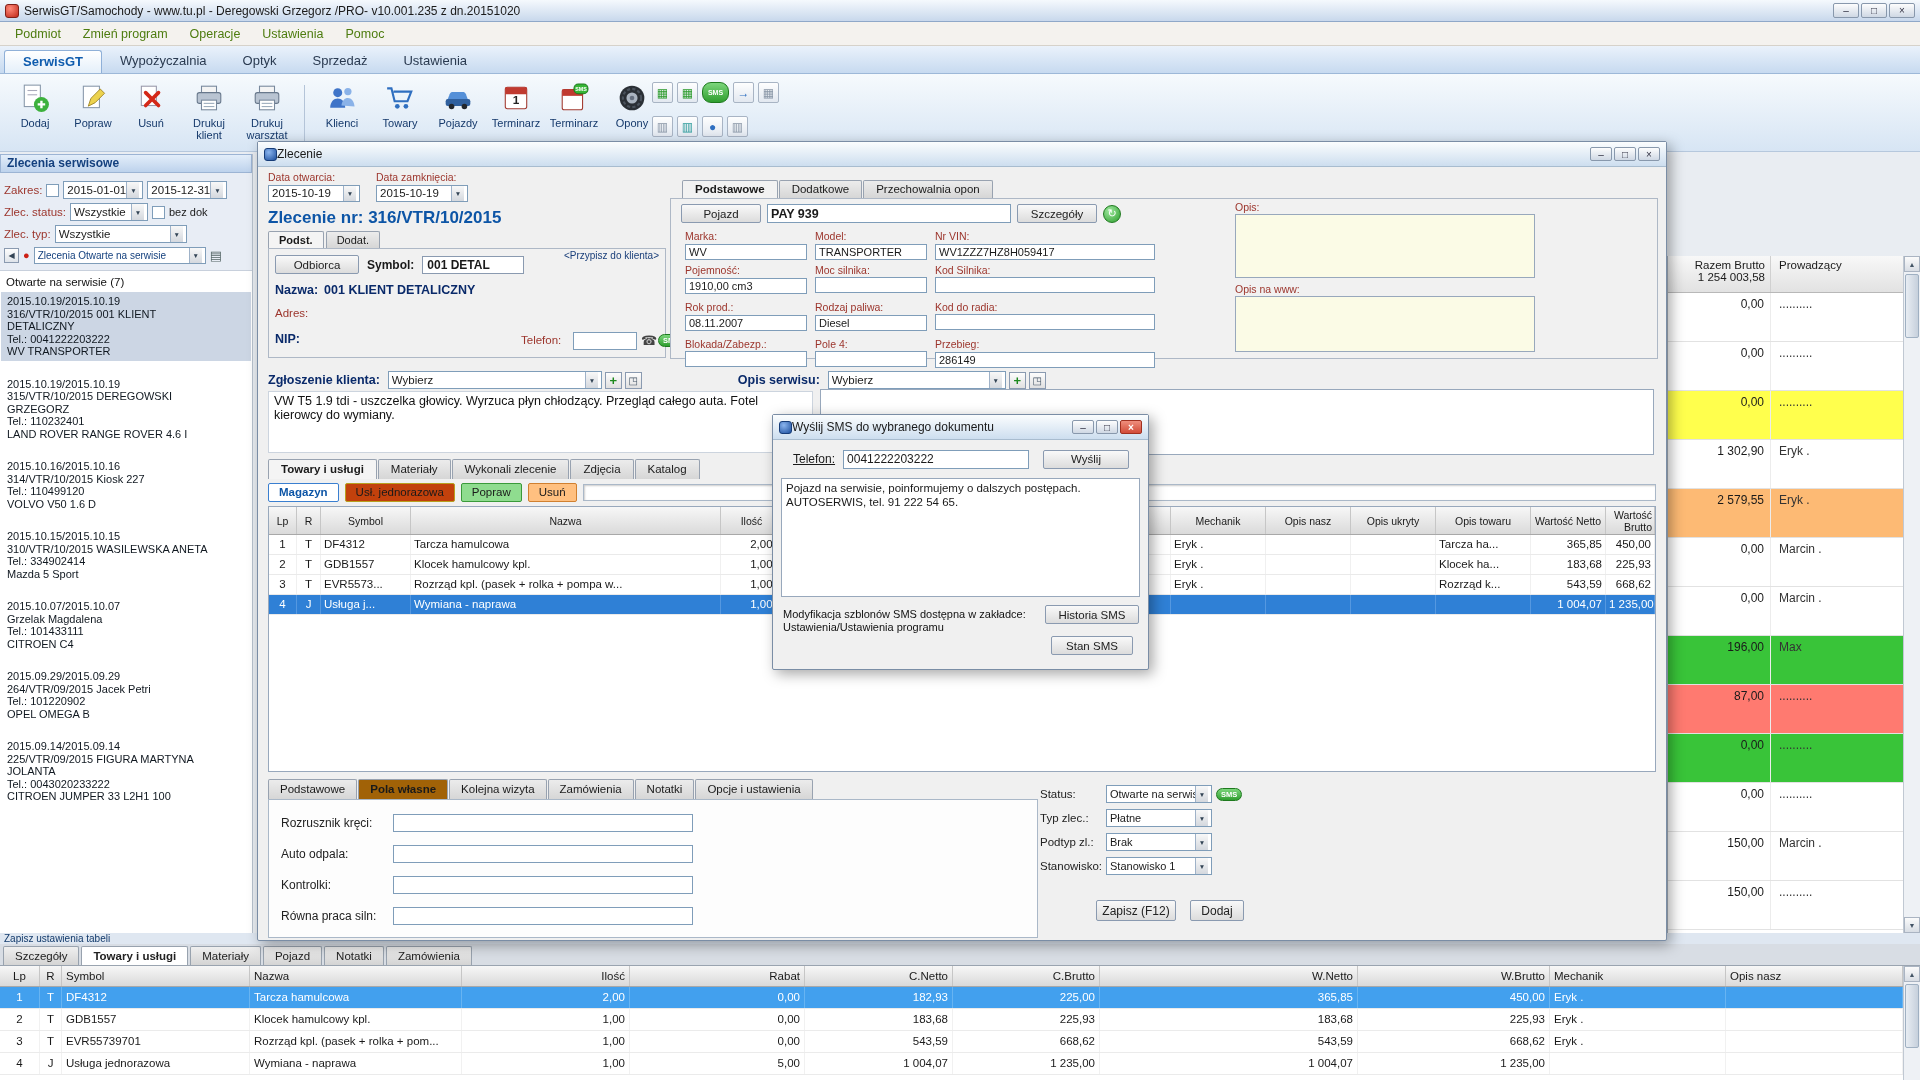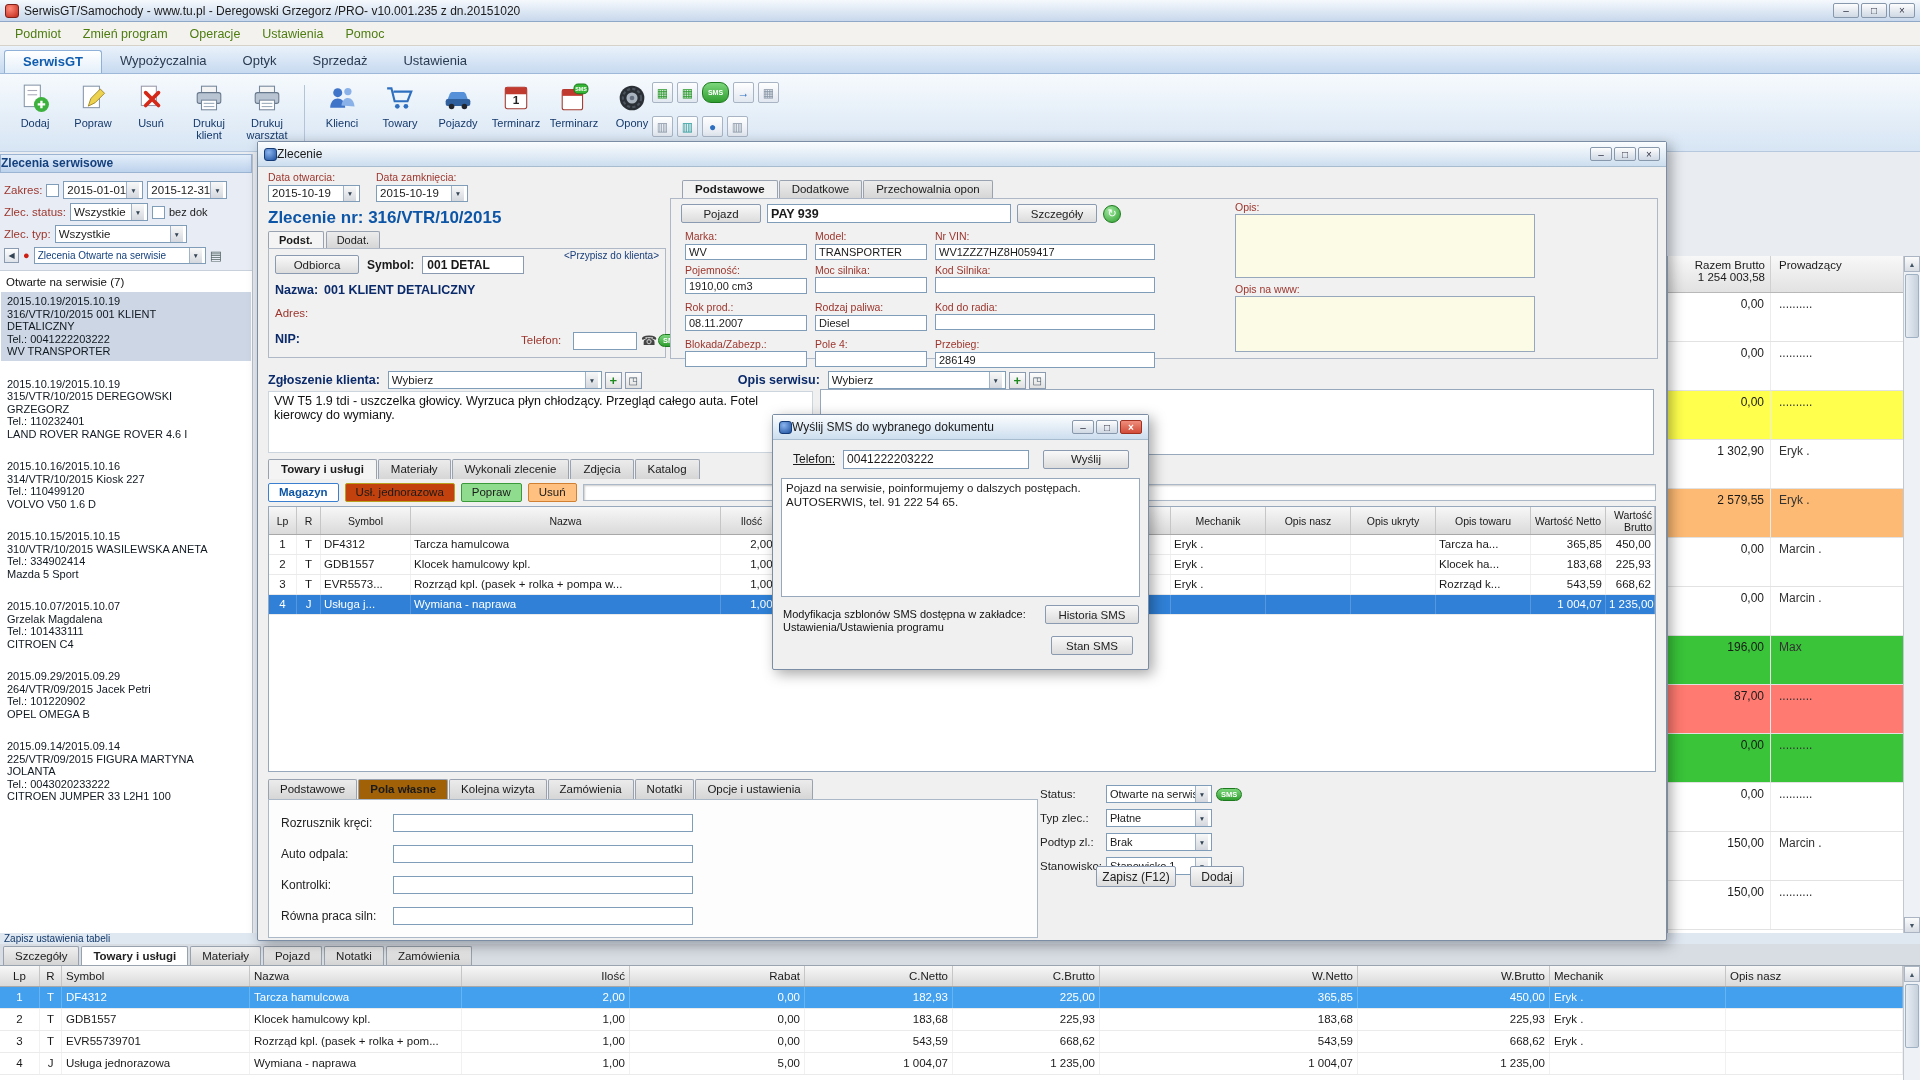--- a/index.html
+++ b/index.html
@@ -46,21 +46,21 @@
 .chk{width:13px;height:13px;background:#fff;border:1px solid #7f9db9;flex:0 0 auto}
 .inp{background:#fff;border:1px solid #7f9db9;height:18px;font-size:11.5px;display:inline-flex;align-items:center;padding:0 3px;overflow:hidden;white-space:nowrap}
 .inp .val{flex:1;overflow:hidden;white-space:nowrap}
 .dd{margin-left:auto;width:13px;align-self:stretch;background:linear-gradient(#f8f8f8,#d4d8de);border-left:1px solid #9fb2c8;font-size:6.5px;display:flex;align-items:center;justify-content:center;color:#345;flex:0 0 auto}
 .btn{display:inline-flex;align-items:center;justify-content:center;background:linear-gradient(#f9f9f9,#dcdcdc);border:1px solid #8a9ab0;border-radius:2px;font-size:11.5px;padding:0 8px;height:19px;color:#222;white-space:nowrap}
 .smsbadge{display:inline-flex;align-items:center;justify-content:center;background:linear-gradient(#7cd67c,#2f9e2f);color:#fff;font-size:7.5px;font-weight:bold;padding:0 4px;height:13px;border-radius:7px;border:1px solid #1e7a1e}
 .ta{background:#fff;border:1px solid #98a8bc;font-size:12px;padding:2px 4px;white-space:pre-line;overflow:hidden}
 
 
 .sidebar{position:absolute;left:0;top:154px;width:253px;bottom:147px;display:flex;flex-direction:column;background:#e8edf5;border-right:1px solid #b8c2ce}
-.sb-header{height:19px;background:linear-gradient(#e3eefa,#bdd2ec);border:1px solid #9cb4d4;color:#14407e;font-weight:bold;font-size:12px;line-height:17px;}
+.sb-header{height:19px;background:linear-gradient(#e3eefa,#bdd2ec);border:1px solid #9cb4d4;color:#14407e;font-weight:bold;font-size:12px;line-height:17px;padding-left:6px}
 .sb-filters{padding:4px 2px 2px 2px;border-bottom:1px solid #c8d0dc}
 .f-row{display:flex;align-items:center;margin:4px 2px;gap:4px}
 .inp.date{width:80px}
 .inp.w74{width:78px}
 .inp.w120{width:132px}
 .navbtn{width:15px;height:15px;font-size:8px;display:inline-flex;align-items:center;justify-content:center;background:linear-gradient(#fdfdfd,#dfe4ea);border:1px solid #8a9ab0;color:#345}
 .reddot{color:#cc2015;font-size:11px;line-height:11px}
 .inp.view{width:172px;height:17px}
 .inp.view .val{color:#14407e;font-size:10px}
 .printico{font-size:13px;color:#566;line-height:13px}
@@ -210,21 +210,21 @@
 .btab{height:20px;line-height:19px;padding:0 11px;font-size:11.5px;background:linear-gradient(#ececec,#d6d6d6);border:1px solid #98a2b0;border-bottom:none;border-radius:2px 2px 0 0;margin-right:1px}
 .btab.active{background:#a16207;font-weight:bold}
 .z-fieldsbox{position:absolute;left:10px;top:632px;width:770px;height:139px;background:#fdfdfd;border:1px solid #aab8c8;padding-top:14px}
 .cfrow{display:flex;align-items:center;margin:0 0 13px 12px}
 .cflabel{width:112px;font-size:12px;color:#222}
 .inp.cfinp{width:300px;height:18px}
 .z-statusarea{position:absolute;left:782px;top:618px;width:240px}
 .strow{display:flex;align-items:center;margin-bottom:6px;gap:4px}
 .stlabel{width:62px;font-size:11.5px;color:#222}
 .inp.stsel{width:106px;height:18px;font-size:11px}
-.z-mainbtns{position:absolute;left:838px;top:699px;display:flex;gap:14px}
+.z-mainbtns{position:absolute;left:838px;top:733px;display:flex;gap:14px}
 .btn.save{width:80px;height:21px;font-size:12px}
 .btn.anuluj{width:54px;height:21px;font-size:12px}
 
 
 .dlg-sms{left:772px;top:414px;width:377px;height:256px;z-index:20}
 .dlg-sms .dlg-title{height:25px}
 .smsbody{position:relative;width:100%;height:229px}
 .sms-row1{position:absolute;left:20px;top:9px;right:8px;height:20px;display:flex;align-items:center}
 .sms-tel-label{font-size:12px;text-decoration:underline;margin-right:8px}
 .inp.sms-tel{width:186px;height:19px;font-size:12px}

